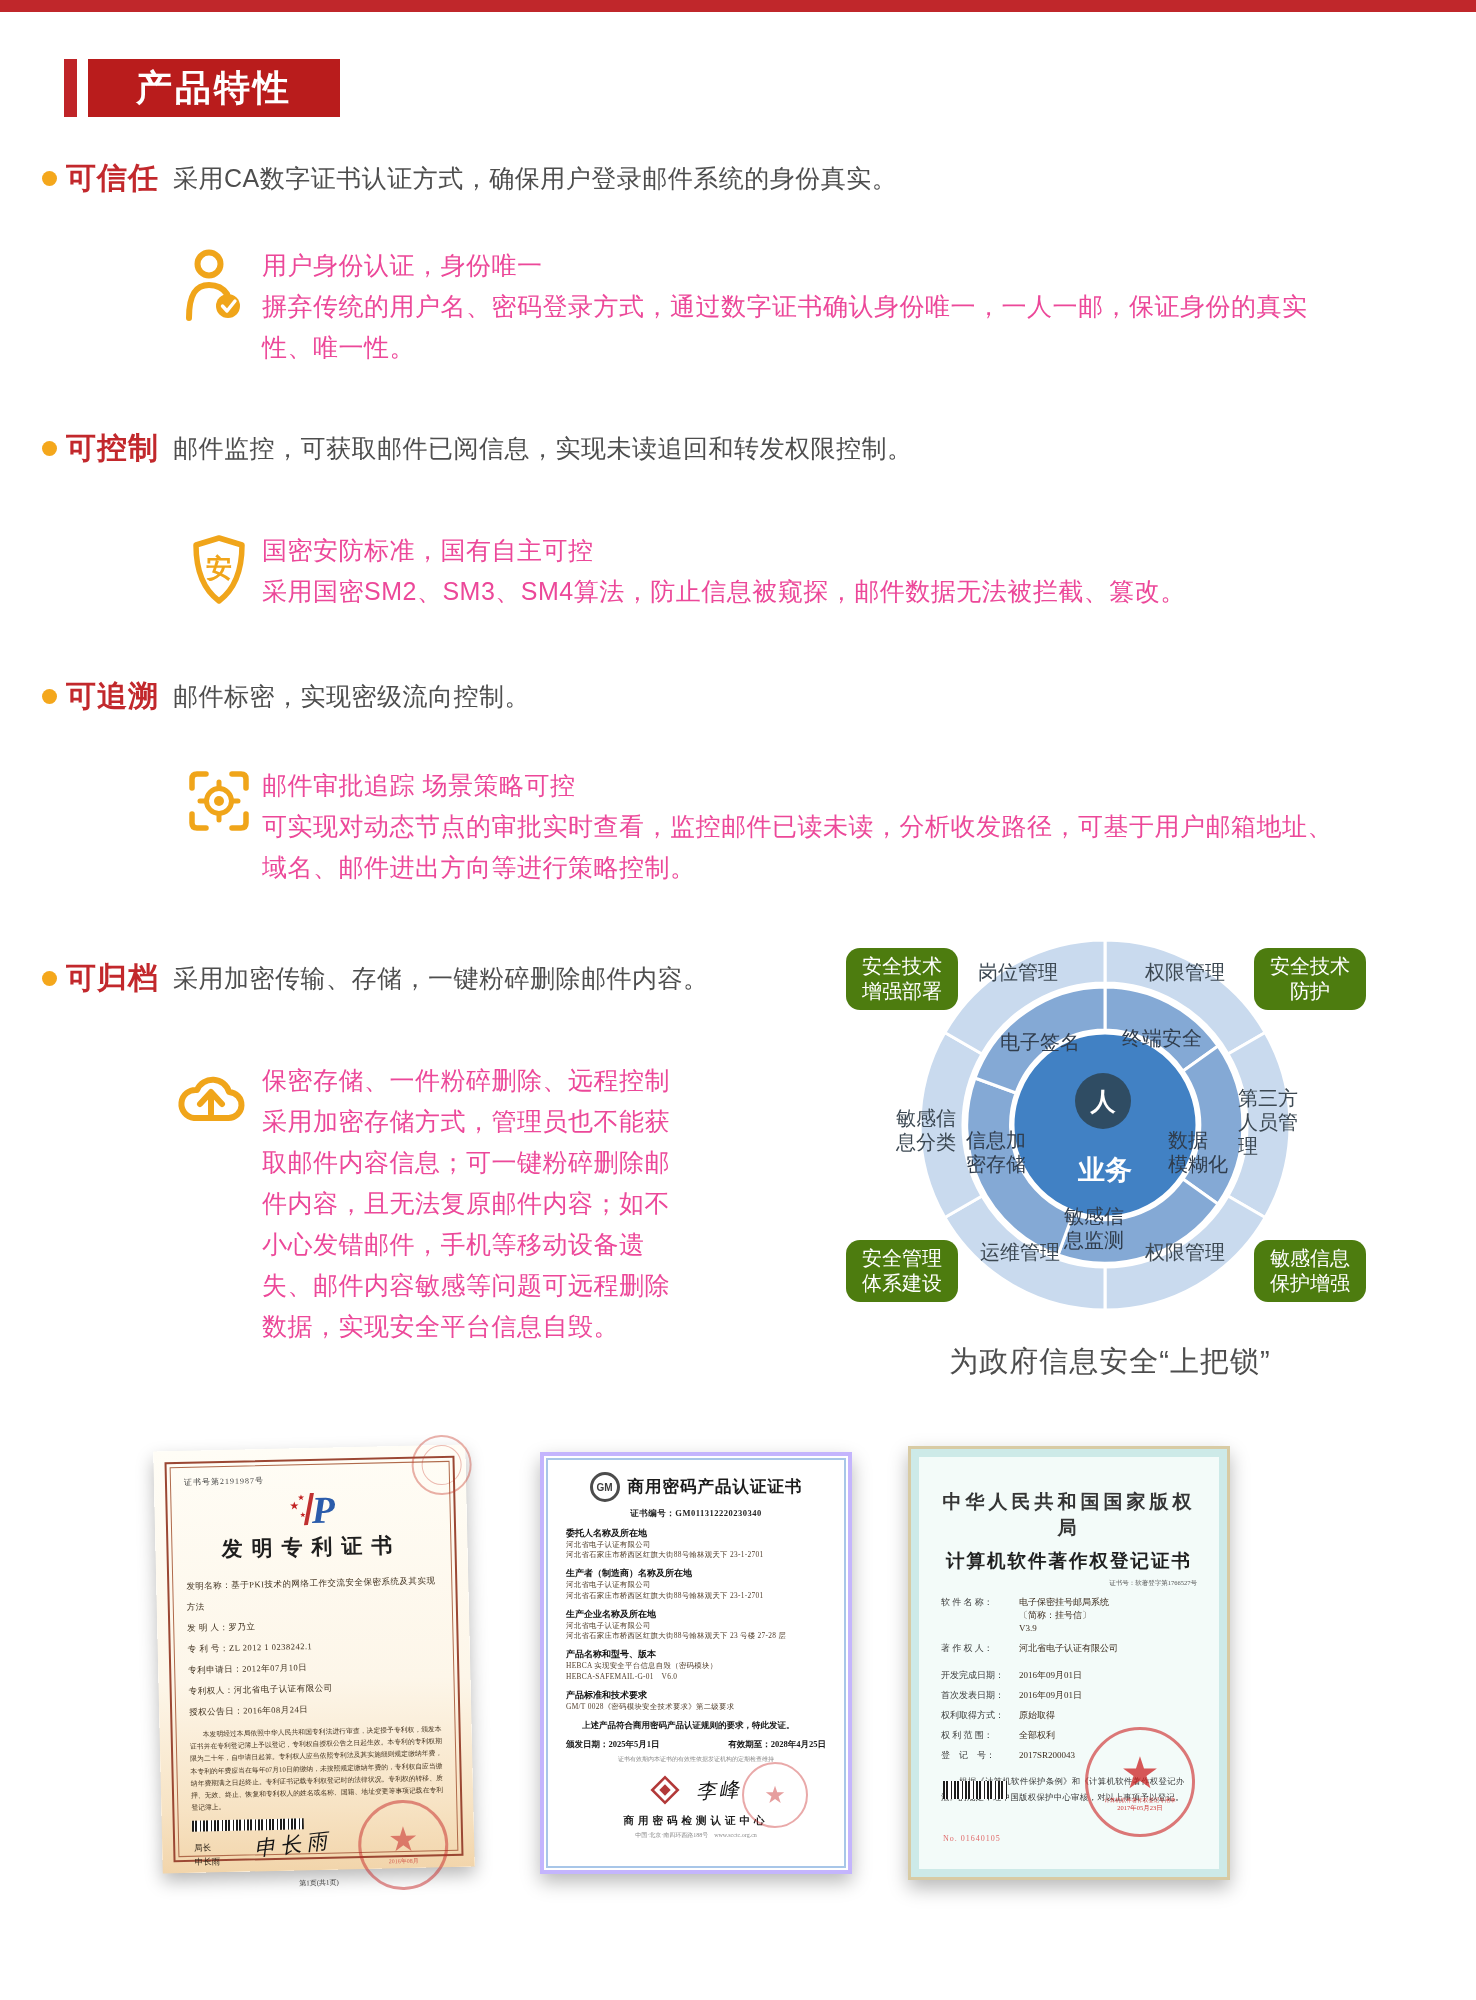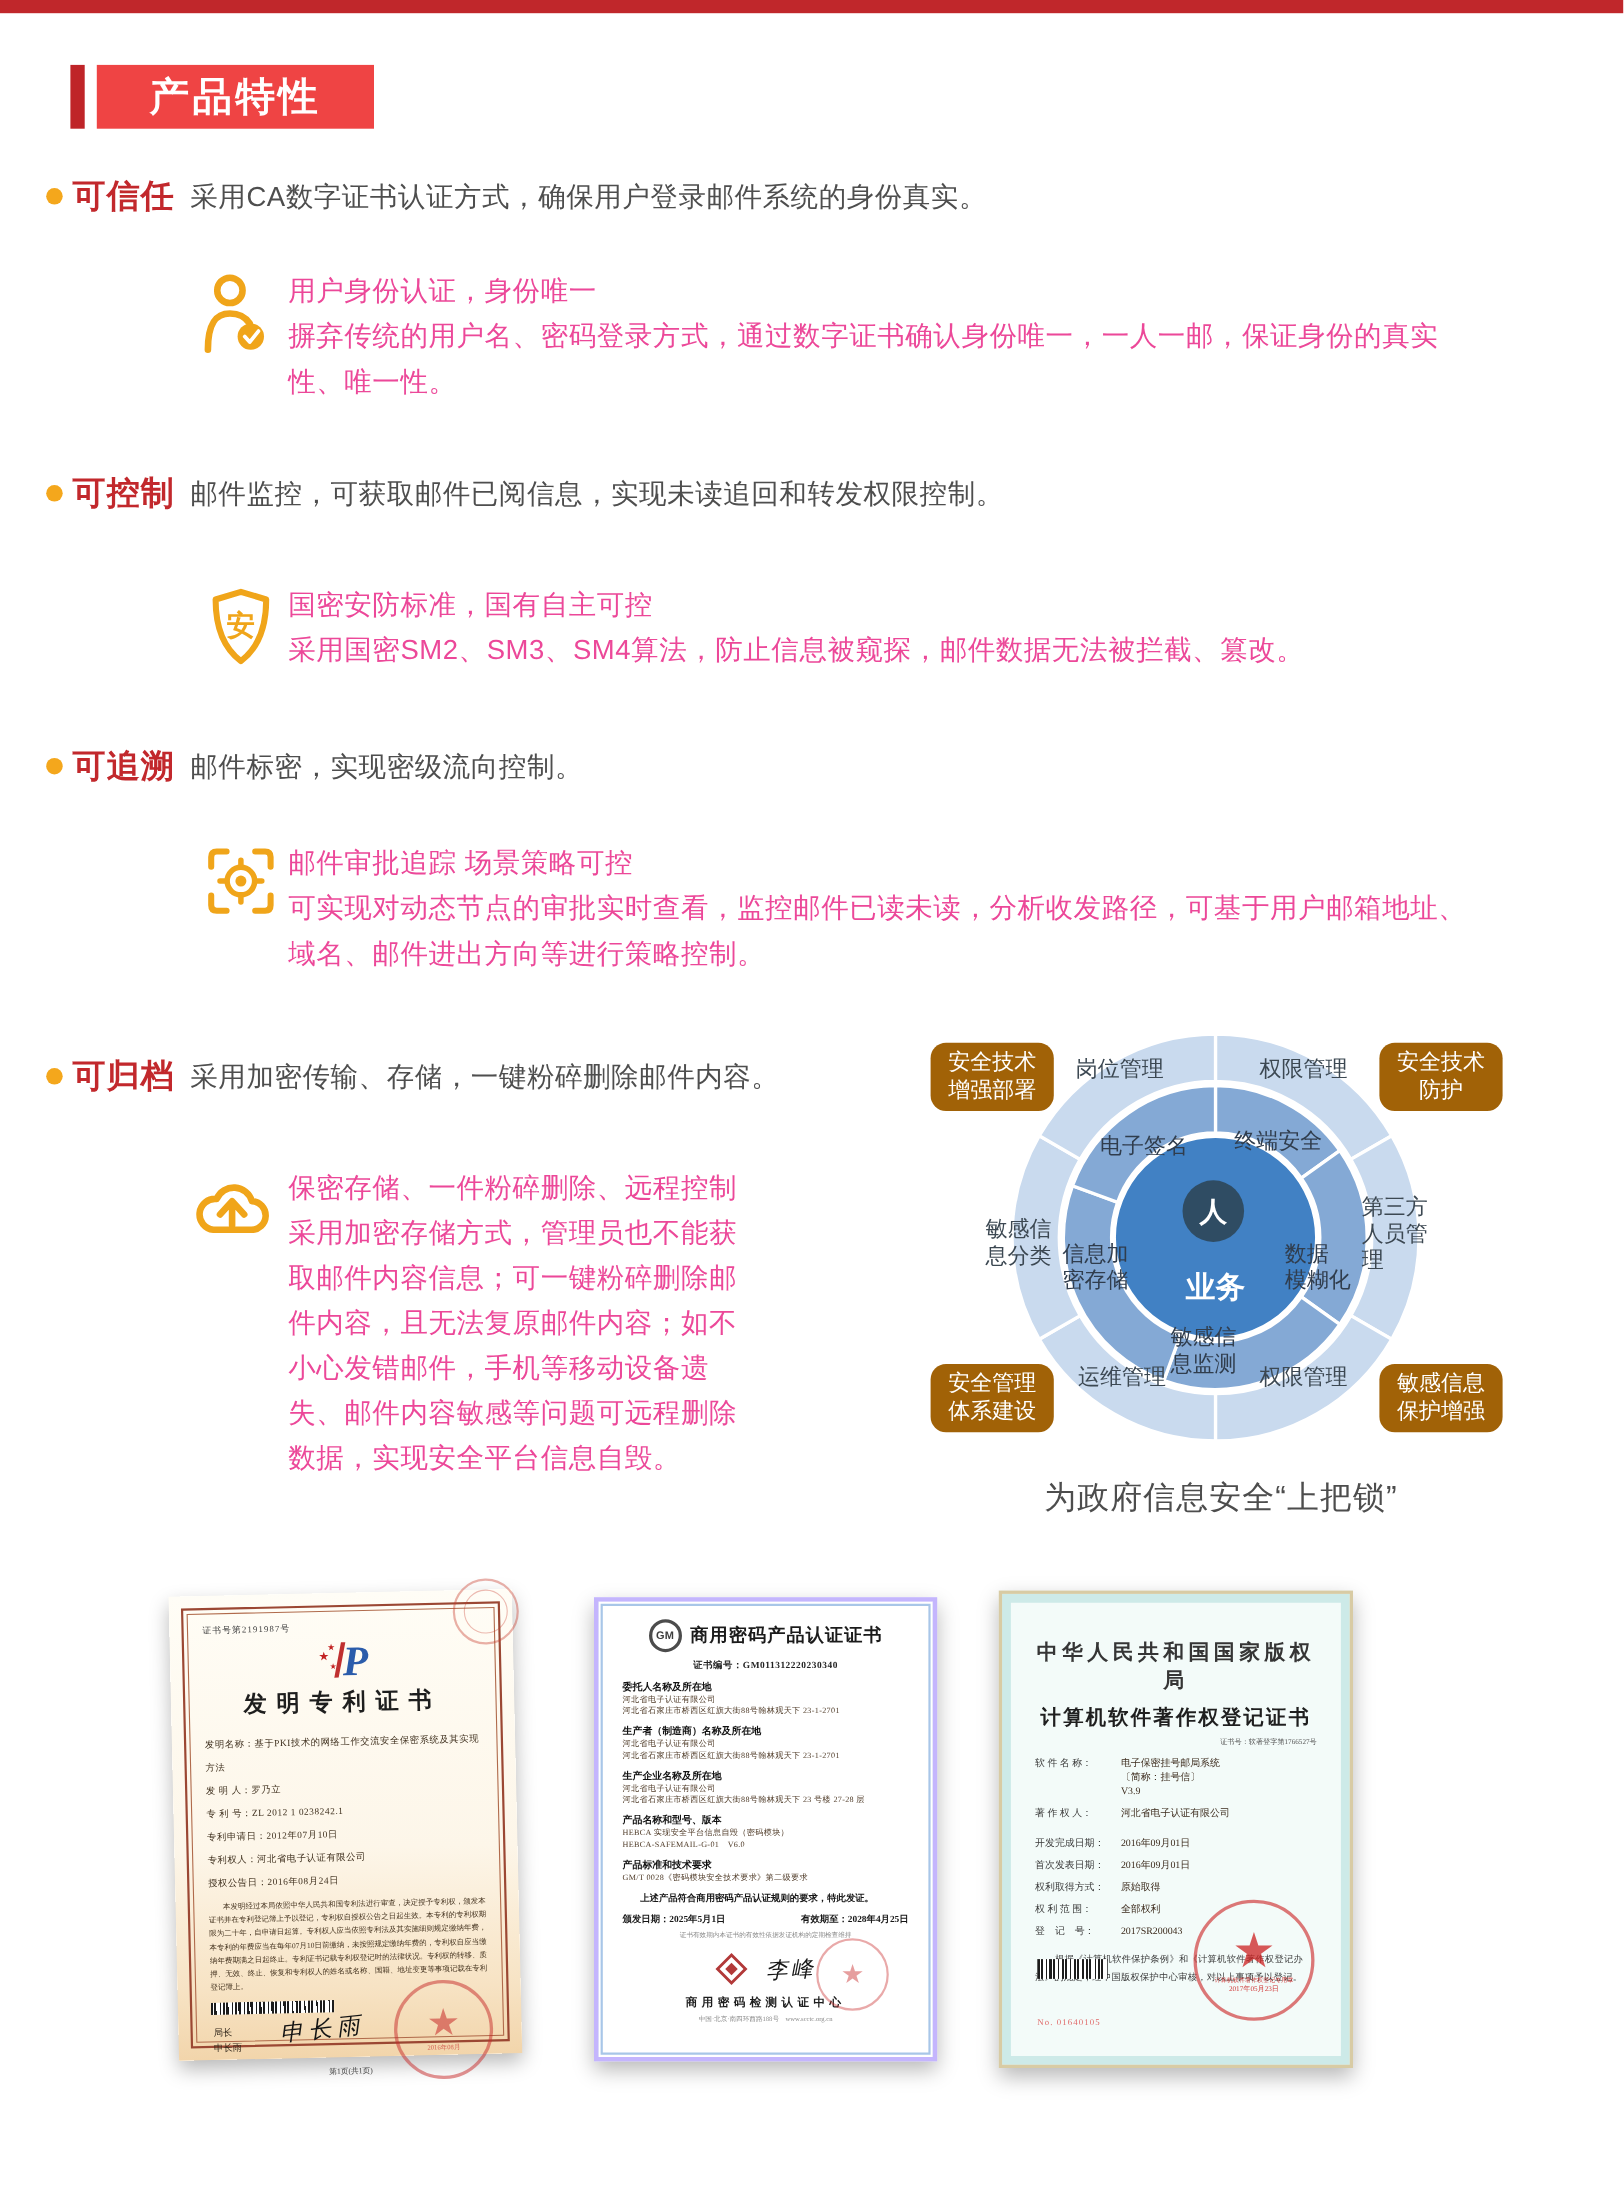--- a/index.html
+++ b/index.html
@@ -2,37 +2,37 @@
 <html><head>
 <meta charset="utf-8">
 <style>
   html,body{margin:0;padding:0;background:#ffffff;}
   #canvas{position:relative;width:1476px;height:2000px;background:#fff;overflow:hidden;
           font-family:"Liberation Sans",sans-serif;color:#4e4e4e;}
 
   
   .topbar{position:absolute;left:0;top:0;width:1476px;height:12px;background:#c0272b;}
   .title-accent{position:absolute;left:64px;top:59px;width:13px;height:58px;background:#bf2428;}
-  .titlebox{position:absolute;left:88px;top:59px;width:252px;height:58px;background:#ef4444;
+  .titlebox{position:absolute;left:88px;top:59px;width:252px;height:58px;background:#b91c1c;
             color:#fff;font-size:36px;font-weight:700;letter-spacing:3px;
             display:flex;align-items:center;justify-content:center;}
 
   
   .feature-head{position:absolute;left:42px;display:flex;align-items:center;}
   .dot{width:15px;height:15px;border-radius:50%;background:#f4a71c;flex:0 0 auto;margin-right:9px;}
   .flabel{font-size:30px;font-weight:700;color:#c2282c;letter-spacing:1px;}
   .fsummary{font-size:25px;color:#4e4e4e;margin-left:14px;letter-spacing:0.5px;}
 
   .detail-text{position:absolute;font-size:25px;line-height:41px;color:#ec4899;letter-spacing:0.5px;}
   .detail-icon{position:absolute;}
 
   
   .ring-label{position:absolute;font-size:20px;line-height:24px;color:#3c4852;white-space:pre-line;}
   .ring-label.mid{color:#303d4d;}
-  .badge{position:absolute;width:112px;min-height:44px;background:#a16207;border-radius:14px;
+  .badge{position:absolute;width:112px;min-height:44px;background:#4d7c0f;border-radius:14px;
          color:#fff;font-size:20px;line-height:25px;display:flex;align-items:center;justify-content:center;
          text-align:center;white-space:pre-line;padding:6px 2px;box-sizing:border-box;}
   .diagram-caption{position:absolute;left:900px;top:1342px;width:420px;text-align:center;
                    font-size:29px;font-weight:500;color:#4d4d4d;letter-spacing:1px;}
 
   
   .cert{position:absolute;box-shadow:0 8px 18px rgba(0,0,0,0.28);box-sizing:border-box;}
   .barcode{background:repeating-linear-gradient(90deg,#1c1c1c 0 2px,#fff 2px 3px,#1c1c1c 3px 5px,#fff 5px 8px,#1c1c1c 8px 9px,#fff 9px 11px);}
   .seal{border-radius:50%;display:flex;flex-direction:column;align-items:center;justify-content:center;}
   .pre{white-space:pre-line;}

